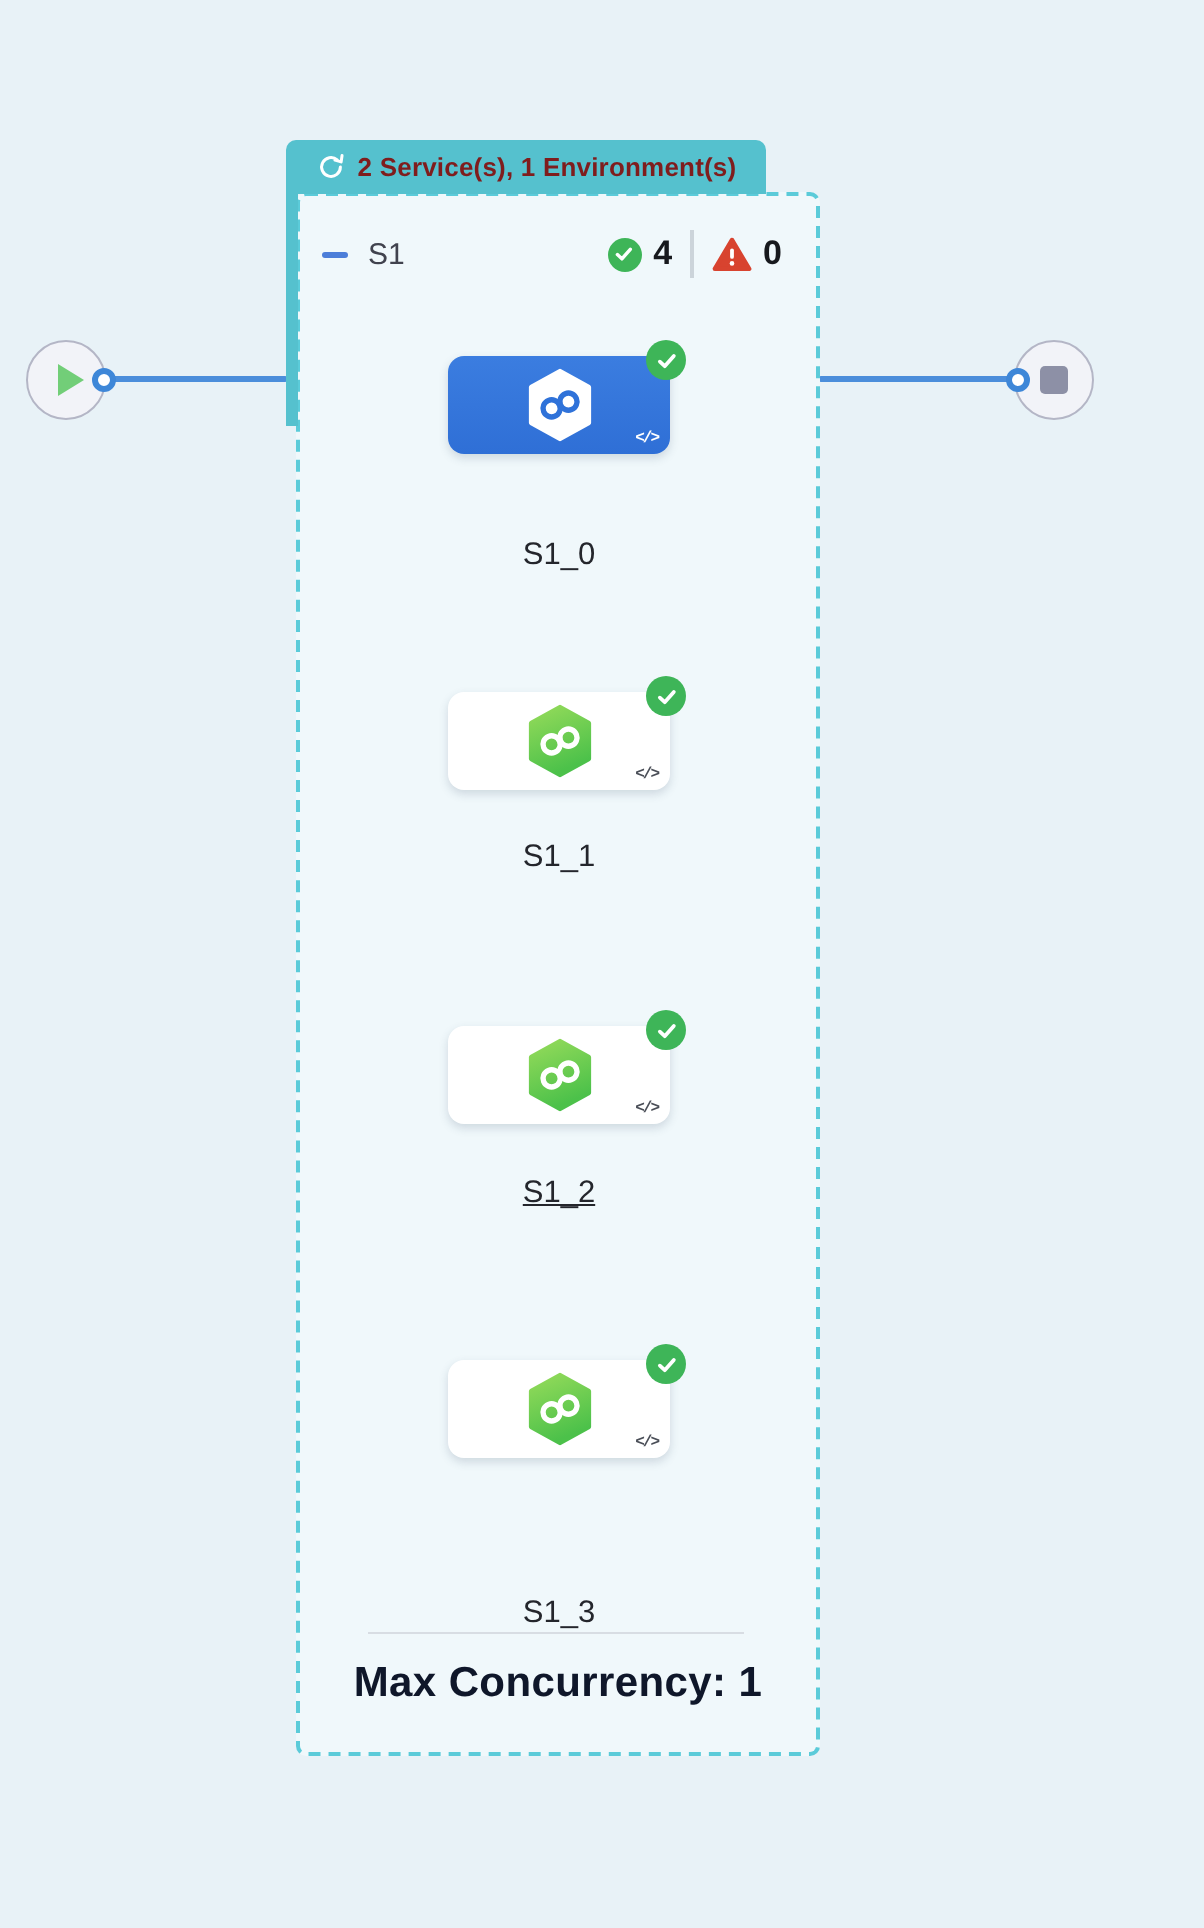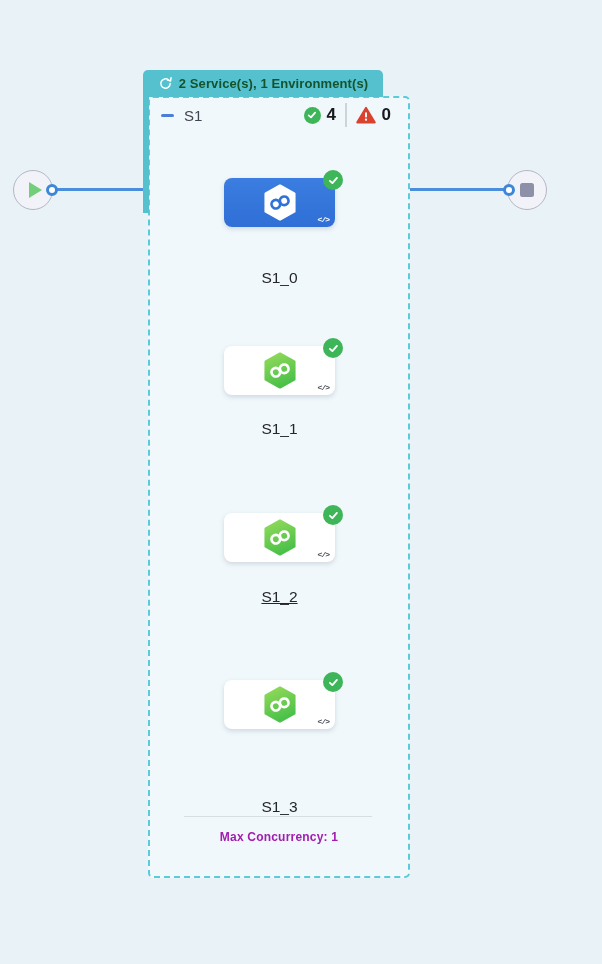--- a/index.html
+++ b/index.html
@@ -24,26 +24,26 @@
   .port{position:absolute; top:184px; width:12px; height:12px; box-sizing:border-box;
     background:#fff; border:3px solid #3e87d8; border-radius:50%; z-index:4;}
   .port-start{left:46px;}
   .port-end{left:503px;}
 
   
   .selection-bar{position:absolute; left:143px; top:96px; width:6px; height:117px; background:#55c1ce; z-index:2;}
   .group-box{position:absolute; left:148px; top:96px; width:258px; height:778px;
     border:2px dashed #5bcbd9; border-radius:5px; background:#f0f8fb; z-index:1;}
   .group-badge{position:absolute; left:143px; top:70px; width:240px; height:27px; background:#55c1ce;
-    border-radius:5px 5px 0 0; color:#14532d; font-size:13px; font-weight:bold;
+    border-radius:5px 5px 0 0; color:#7f1d1d; font-size:13px; font-weight:bold;
     display:flex; align-items:center; justify-content:center; gap:6px; z-index:3; cursor:pointer;
     letter-spacing:0.1px;}
 
   
-  .stage-header{position:absolute; left:161px; top:100px; width:230px; height:30px; z-index:3;
+  .stage-header{position:absolute; left:161px; top:112px; width:230px; height:30px; z-index:3;
     display:flex; align-items:center; justify-content:space-between; cursor:pointer;}
   .stage-title{display:flex; align-items:center; gap:10px;}
   .minus-icon{display:inline-block; width:13px; height:3px; background:#4c7ed9; border-radius:2px;}
   .stage-name{font-size:15px; color:#41434e; font-weight:500;}
   .stage-counts{display:flex; align-items:center; gap:6px;}
   .check-circle{width:17px; height:17px; border-radius:50%; background:#3eb558;
     display:flex; align-items:center; justify-content:center;}
   .count{font-size:17px; font-weight:bold; color:#17191d;}
   .count-divider{width:1.5px; height:24px; background:#ccd4da; margin:0 3px;}
 
@@ -66,21 +66,21 @@
   .status-dot{position:absolute; right:-8px; top:-8px; width:20px; height:20px; border-radius:50%;
     background:#3eb558; display:flex; align-items:center; justify-content:center;}
 
   .node-label{position:absolute; left:224px; width:111px; text-align:center; font-size:15.5px;
     color:#24262c; z-index:3;}
   .l0{top:253px;margin-top:16px;} .l1{top:420px;text-align:center;} .l2{top:588px;text-decoration:underline;} .l3{top:798px;}
 
   
   .footer-divider{position:absolute; left:184px; top:816px; width:188px; height:1px; background:#d8dde3; z-index:3;}
   .footer-label{position:absolute; left:160px; top:830px; width:238px; text-align:center;
-    font-size:12px; font-weight:bold; color:#a21caf; z-index:3; letter-spacing:0.2px;}
+    font-size:21px; font-weight:bold; color:#0f172a; z-index:3; letter-spacing:0.2px;}
 </style>
 </head>
 <body>
 
 <svg width="0" height="0" style="position:absolute">
   <defs>
     <linearGradient id="hexGreen" x1="0" y1="0" x2="0.35" y2="1">
       <stop offset="0" stop-color="#95db5a"></stop>
       <stop offset="1" stop-color="#4cc14a"></stop>
     </linearGradient>

